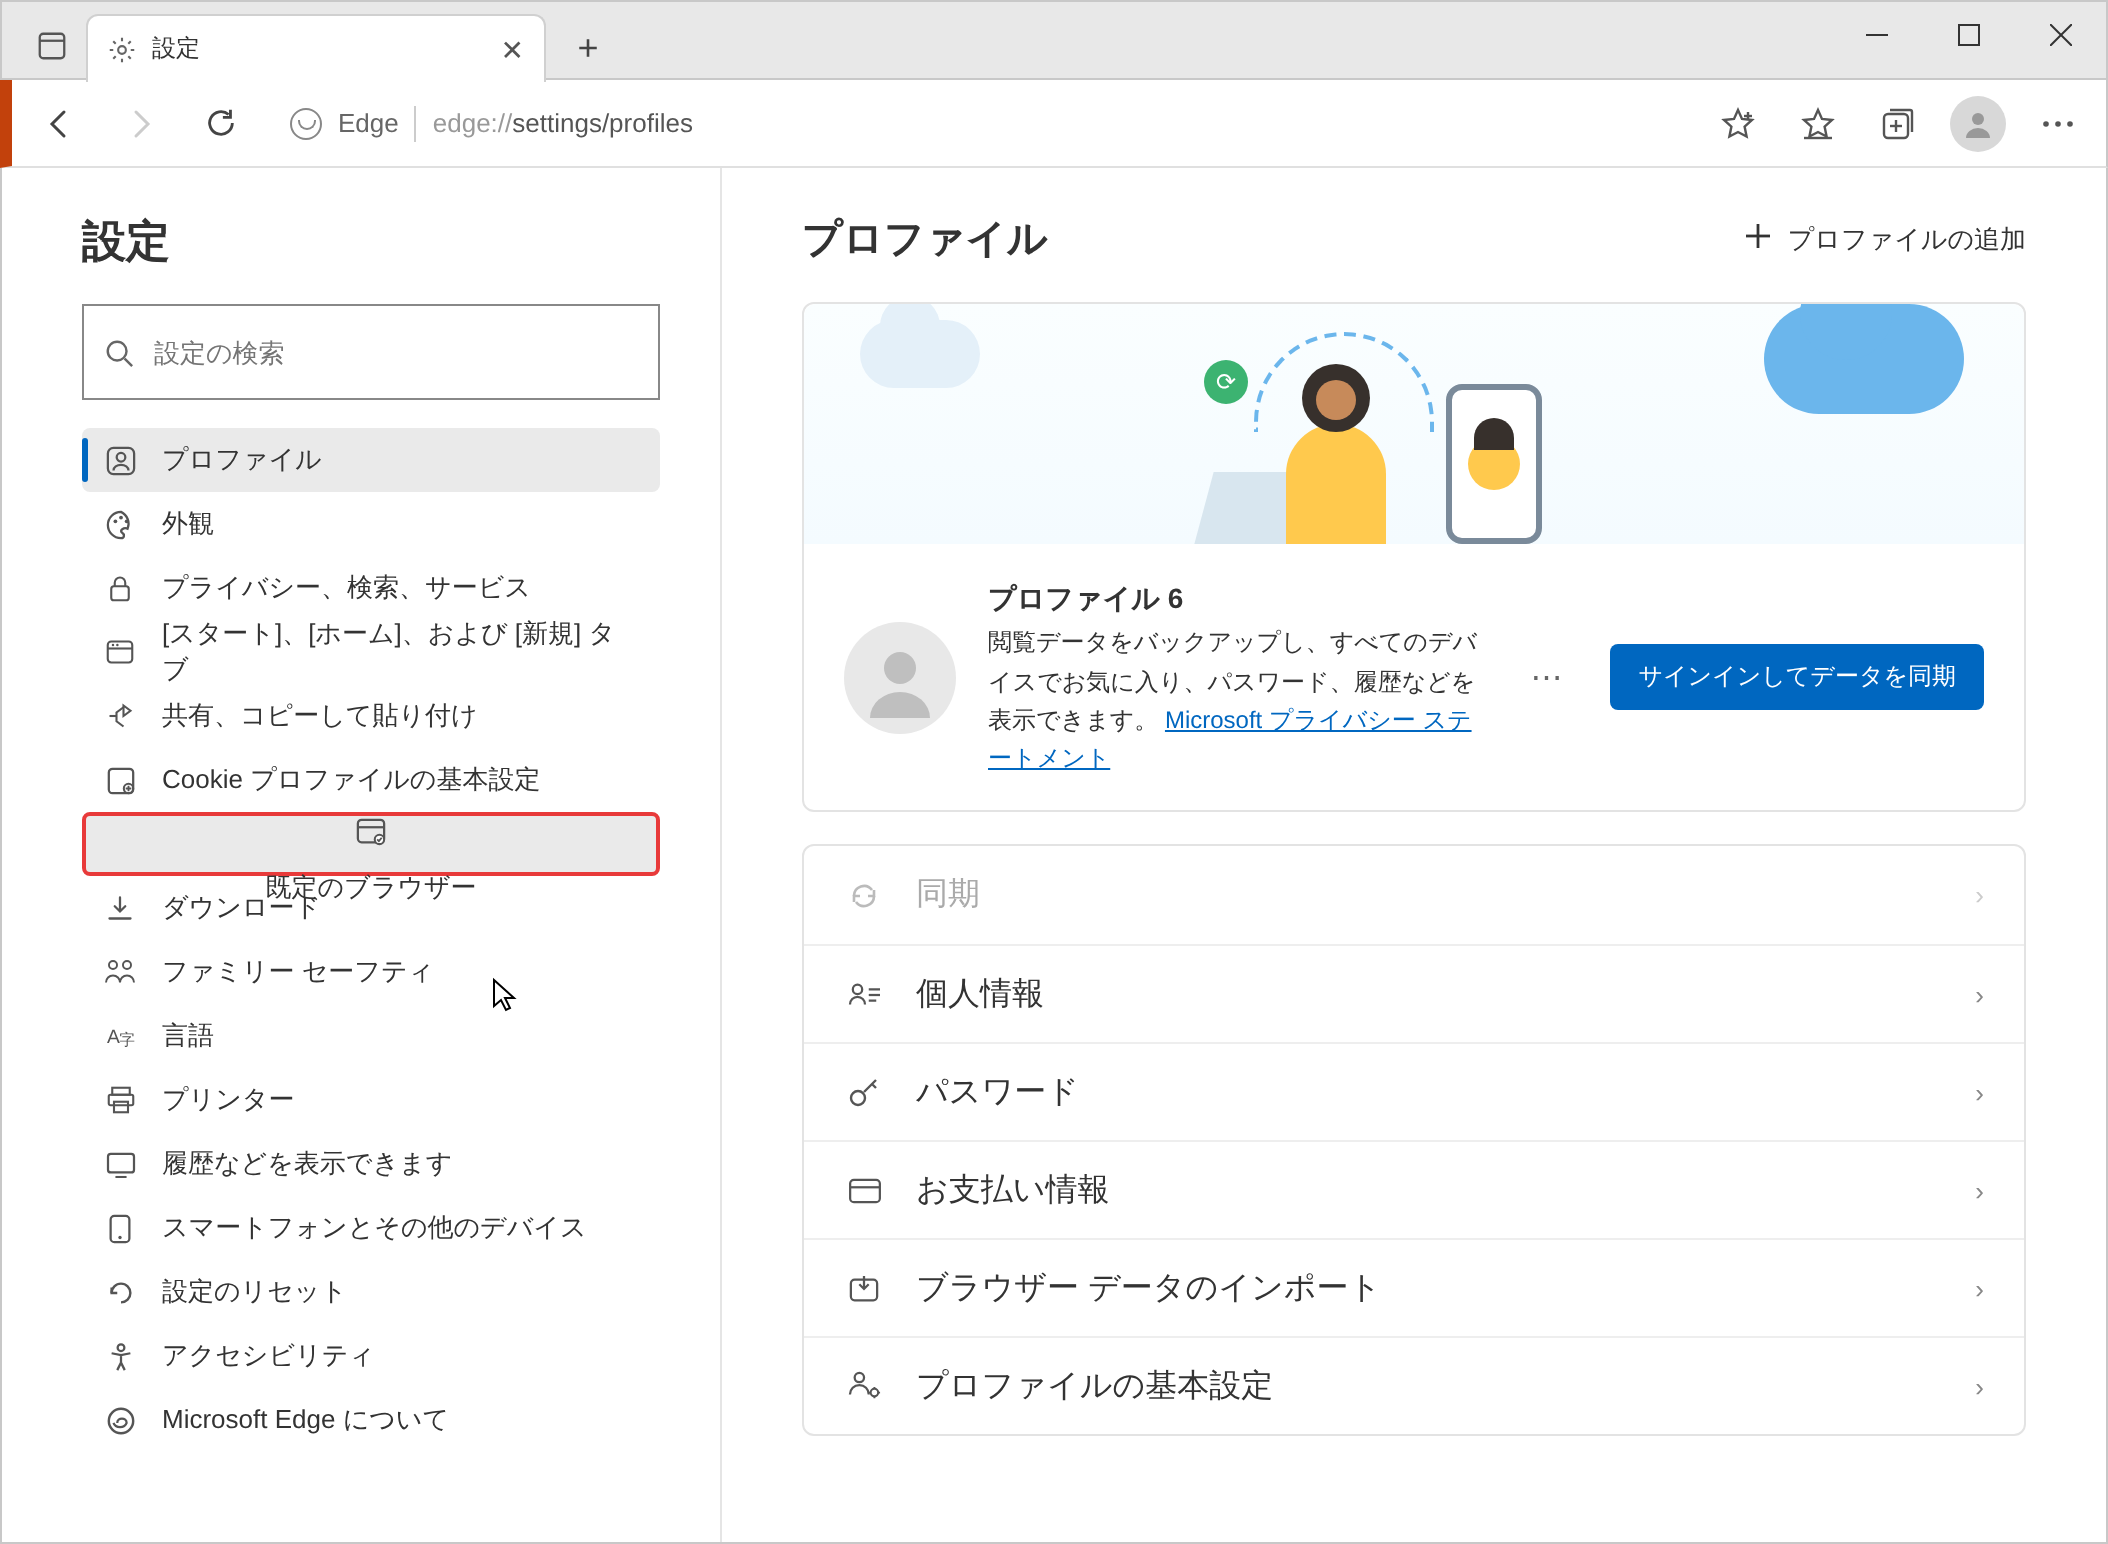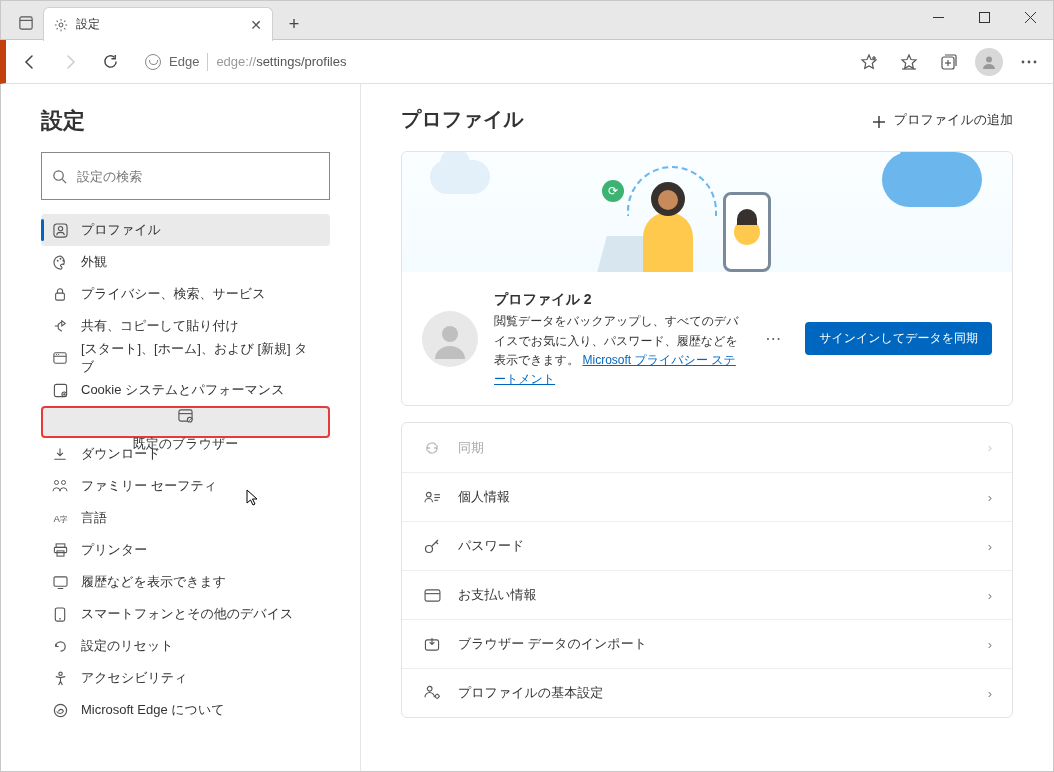--- a/index.html
+++ b/index.html
@@ -36,21 +36,21 @@
 .nav-list { list-style: none; }
 .nav-list li { display: flex; align-items: center; height: 32px; padding: 0 10px; gap: 12px; border-radius: 4px; cursor: default; font-size: 13px; position: relative; }
 .nav-list li.selected { background: #eaeaea; }
 .nav-list li.selected::before { content: ""; position: absolute; left: 0; top: 5px; bottom: 5px; width: 3px; background: #0067c0; border-radius: 2px; }
 .nav-list li.highlighted { border: 2px solid #e83a3a; background: #eaeaea; flex-direction: column; }
 .nav-list li .icon { width: 18px; display: flex; justify-content: center; color: #555; }
 
 .main { flex: 1; padding: 22px 40px; overflow-y: auto; }
 .main-header { display: flex; align-items: center; justify-content: space-between; margin-bottom: 18px; }
 .main-header h2 { font-size: 20px; font-weight: 600; }
-.add-profile { display: flex; align-items: flex-end; gap: 8px; font-size: 13px; color: #333; }
+.add-profile { display: flex; align-items: flex-start; gap: 8px; font-size: 13px; color: #333; }
 
 .card { border: 1px solid #e3e3e3; border-radius: 6px; background: #fff; margin-bottom: 16px; }
 .hero { height: 120px; background: linear-gradient(#fafeff, #f4fbff); border-radius: 6px 6px 0 0; position: relative; overflow: hidden; display: flex; align-items: flex-end; justify-content: center; gap: 30px; }
 .person { width: 50px; height: 60px; background: #ffc94d; border-radius: 25px 25px 0 0; position: relative; }
 .person::before { content: ""; position: absolute; top: -30px; left: 8px; width: 34px; height: 34px; background: #37302c; border-radius: 50%; }
 .person::after { content: ""; position: absolute; top: -22px; left: 15px; width: 20px; height: 20px; background: #c78a5a; border-radius: 50%; }
 .laptop { position: absolute; bottom: 0; left: 200px; width: 60px; height: 36px; background: #d8e6ef; transform: skewX(-15deg); }
 .phone { width: 48px; height: 80px; border: 3px solid #7a8a9a; border-radius: 8px; background: #fff; display: flex; align-items: center; justify-content: center; }
 .phone-av { width: 26px; height: 26px; background: #ffc94d; border-radius: 50%; position: relative; }
 .phone-av::before { content: ""; position: absolute; top: -10px; left: 3px; width: 20px; height: 16px; background: #37302c; border-radius: 10px 10px 0 0; }
@@ -68,21 +68,21 @@
 .profile-info a { color: #0067c0; text-decoration: underline; }
 .more-btn { color: #666; font-size: 16px; padding: 0 8px; }
 .signin-btn { background: #0067c0; color: #fff; border: none; padding: 8px 14px; border-radius: 4px; font-size: 12px; }
 
 .option-list { list-style: none; }
 .option-list li { display: flex; align-items: center; height: 49px; padding: 0 20px; gap: 16px; cursor: default; }
 .option-list li + li { border-top: 1px solid #eee; }
 .option-list li.disabled { color: #aaa; }
 .option-list .oicon { width: 20px; display: flex; justify-content: center; color: #555; }
 .option-list li.disabled .oicon { color: #bbb; }
-.option-list .olabel { flex: 1; font-size: 13px; }
+.option-list .olabel { flex: 1; font-size: 16px; }
 .chev { color: #888; }
 .option-list li.disabled .chev { color: #ccc; }
 
 .cursor { position: absolute; left: 245px; top: 488px; pointer-events: none; }
 
 svg { display: block; }
 </style>
 </head>
 <body>
 
@@ -224,47 +224,47 @@
             <svg width="14" height="14" viewBox="0 0 16 16">
               <rect x="3" y="7" width="10" height="8" rx="1.5" fill="none" stroke="#555" stroke-width="1.2"></rect>
               <path d="M5 7V5a3 3 0 016 0v2" fill="none" stroke="#555" stroke-width="1.2"></path>
             </svg>
           </span>
           <span>プライバシー、検索、サービス</span>
         </li>
       <li>
           <span class="icon">
             <svg width="14" height="14" viewBox="0 0 16 16">
-              <path d="M10 3L6 6v5l4 3" fill="none" stroke="#555" stroke-width="1.2"></path>
-              <path d="M6 8h-4" stroke="#555" stroke-width="1.2"></path>
-              <path d="M10 2l4 3-4 3z" fill="none" stroke="#555" stroke-width="1.2"></path>
-            </svg>
-          </span>
-          <span>共有、コピーして貼り付け</span>
-        </li>
-      <li>
-          <span class="icon">
-            <svg width="14" height="14" viewBox="0 0 16 16">
               <rect x="1" y="2" width="14" height="12" rx="2" fill="none" stroke="#555" stroke-width="1.2"></rect>
               <line x1="1" y1="6" x2="15" y2="6" stroke="#555" stroke-width="1.2"></line>
               <circle cx="4" cy="4" r="0.7" fill="#555"></circle>
               <circle cx="6.5" cy="4" r="0.7" fill="#555"></circle>
             </svg>
           </span>
           <span>[スタート]、[ホーム]、および [新規] タブ</span>
         </li>
       <li>
           <span class="icon">
+            <svg width="14" height="14" viewBox="0 0 16 16">
+              <path d="M10 3L6 6v5l4 3" fill="none" stroke="#555" stroke-width="1.2"></path>
+              <path d="M6 8h-4" stroke="#555" stroke-width="1.2"></path>
+              <path d="M10 2l4 3-4 3z" fill="none" stroke="#555" stroke-width="1.2"></path>
+            </svg>
+          </span>
+          <span>共有、コピーして貼り付け</span>
+        </li>
+      <li>
+          <span class="icon">
             <svg width="15" height="15" viewBox="0 0 16 16">
               <rect x="1.5" y="1.5" width="13" height="13" rx="2" fill="none" stroke="#555" stroke-width="1.2"></rect>
               <circle cx="12" cy="12" r="2.5" fill="none" stroke="#555" stroke-width="1.1"></circle>
               <path d="M12 10.5v3M10.5 12h3" stroke="#555" stroke-width="1"></path>
             </svg>
           </span>
-          <span>Cookie システムとパフォーマンス</span>
+          <span>Cookie プロファイルの基本設定</span>
         </li>
       <li class="highlighted">
           <span class="icon">
             <svg width="15" height="15" viewBox="0 0 16 16">
               <rect x="1" y="2" width="14" height="12" rx="2" fill="none" stroke="#555" stroke-width="1.2"></rect>
               <line x1="1" y1="6" x2="15" y2="6" stroke="#555" stroke-width="1.2"></line>
               <circle cx="12.5" cy="12.5" r="2.5" fill="#fff" stroke="#555" stroke-width="1.1"></circle>
               <path d="M11.3 12.5l.9.9 1.5-1.8" fill="none" stroke="#555" stroke-width="1"></path>
             </svg>
           </span>
@@ -380,21 +380,21 @@
           </div>
       </div>
       <div class="profile-row">
         <div class="profile-avatar">
           <svg width="40" height="40" viewBox="0 0 40 40">
               <circle cx="20" cy="15" r="8" fill="#bfbfbf"></circle>
               <path d="M5 40a15 13 0 0130 0z" fill="#bfbfbf"></path>
             </svg>
         </div>
         <div class="profile-info">
-          <div class="name">プロファイル 2</div>
+          <div class="name">プロファイル 6</div>
           <span>閲覧データをバックアップし、すべてのデバイスでお気に入り、パスワード、履歴などを表示できます。</span>
           <a href="#">Microsoft プライバシー ステートメント</a>
         </div>
         <div class="more-btn">⋯</div>
         <button class="signin-btn">サインインしてデータを同期</button>
       </div>
     </div>
 
     <div class="card">
       <ul class="option-list">

